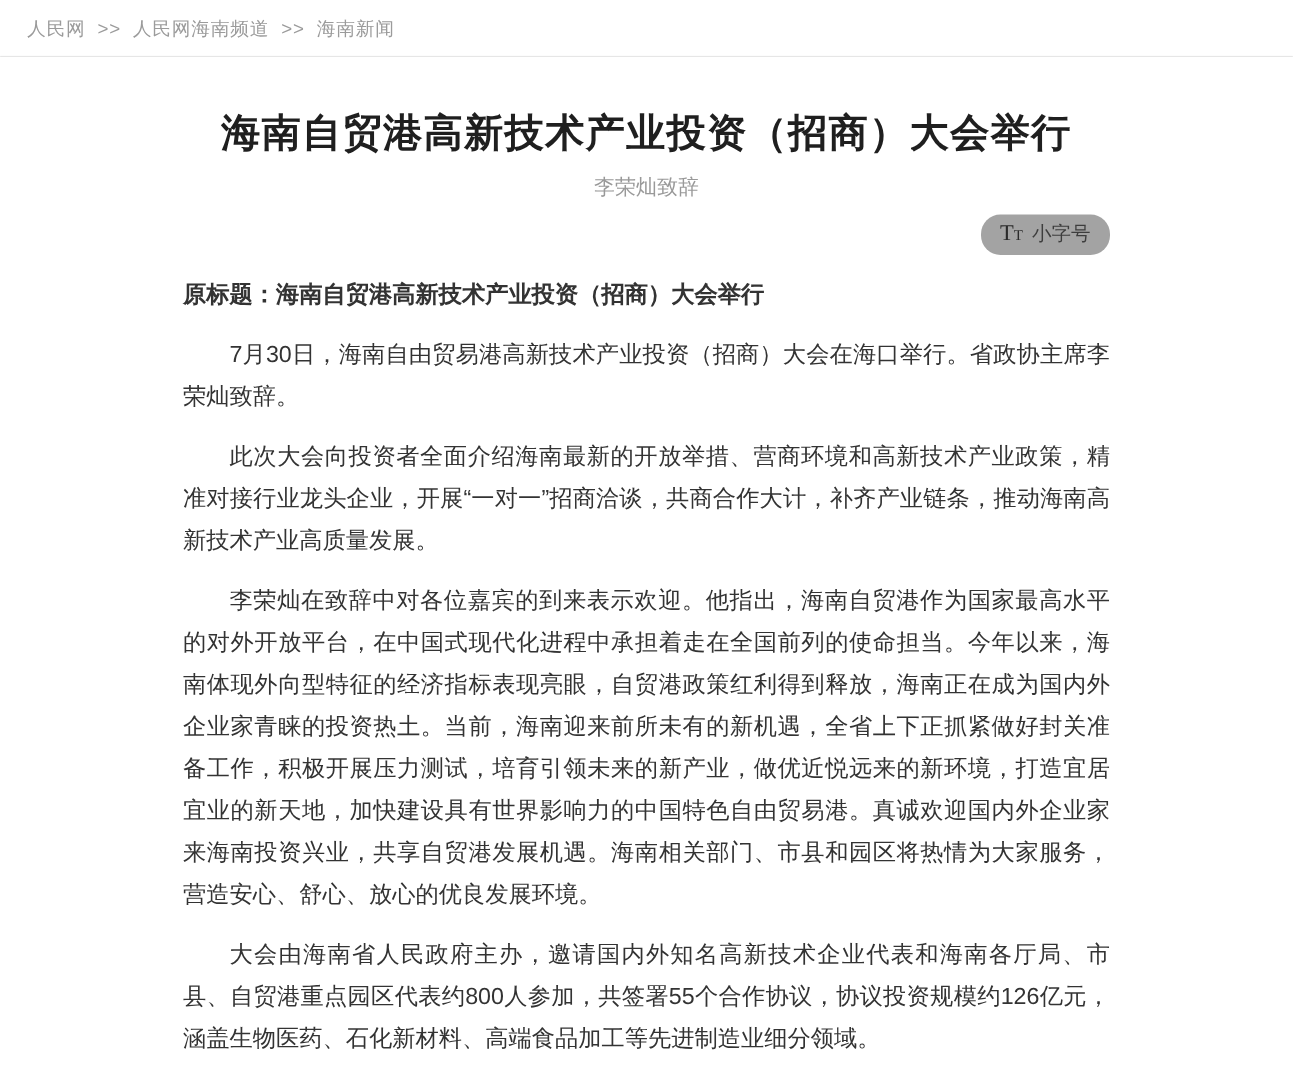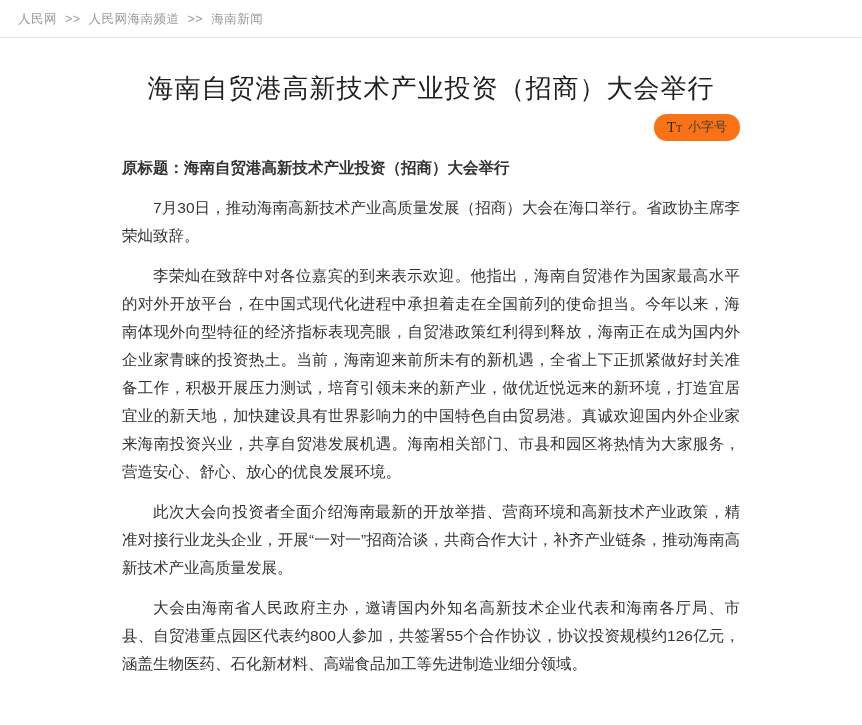--- a/index.html
+++ b/index.html
@@ -32,21 +32,21 @@
     margin-top: 9px;
   }
   .content {
     width: 618px;
     margin: 0 auto;
   }
   h1.title {
     margin-top: 33px;
     text-align: center;
     font-size: 26px;
-    font-weight: 400;
+    font-weight: 700;
     color: #1f1f1f;
     line-height: 34px;
     letter-spacing: 1px;
   }
   .subtitle {
     margin-top: 11px;
     text-align: center;
     font-size: 14px;
     color: #999999;
   }
@@ -64,21 +64,21 @@
   }
   .toolbar {
     margin-top: 9px;
     text-align: right;
     height: 25px;
   }
   .font-size-pill {
     display: inline-flex;
     align-items: center;
     gap: 6px;
-    background: #f97316;
+    background: #a3a3a3;
     border: none;
     border-radius: 13px;
     padding: 4px 13px 5px 13px;
     font-size: 13px;
     color: #3d3d3d;
     cursor: pointer;
     font-family: "Liberation Sans", sans-serif;
   }
   .font-size-pill .tt {
     font-family: "Liberation Serif", "DejaVu Serif", serif;
@@ -110,32 +110,33 @@
     <span class="sep">&gt;&gt;</span>
     <a>海南新闻</a>
   </div>
 
   <div class="divider"></div>
 
   <div class="content">
 
     <h1 class="title">海南自贸港高新技术产业投资（招商）大会举行</h1>
 
+    <div class="subtitle">李荣灿致辞</div>
 
 
     <div class="toolbar">
       <button class="font-size-pill">
         <span class="tt"><span class="t-big">T</span><span class="t-small">T</span></span>
         <span>小字号</span>
       </button>
     </div>
 
     <div class="body">
       <p class="orig-title">原标题：海南自贸港高新技术产业投资（招商）大会举行</p>
-      <p class="para">7月30日，推动海南高新技术产业高质量发展（招商）大会在海口举行。省政协主席李荣灿致辞。</p>
+      <p class="para">7月30日，海南自由贸易港高新技术产业投资（招商）大会在海口举行。省政协主席李荣灿致辞。</p>
+      <p class="para">此次大会向投资者全面介绍海南最新的开放举措、营商环境和高新技术产业政策，精准对接行业龙头企业，开展“一对一”招商洽谈，共商合作大计，补齐产业链条，推动海南高新技术产业高质量发展。</p>
       <p class="para">李荣灿在致辞中对各位嘉宾的到来表示欢迎。他指出，海南自贸港作为国家最高水平的对外开放平台，在中国式现代化进程中承担着走在全国前列的使命担当。今年以来，海南体现外向型特征的经济指标表现亮眼，自贸港政策红利得到释放，海南正在成为国内外企业家青睐的投资热土。当前，海南迎来前所未有的新机遇，全省上下正抓紧做好封关准备工作，积极开展压力测试，培育引领未来的新产业，做优近悦远来的新环境，打造宜居宜业的新天地，加快建设具有世界影响力的中国特色自由贸易港。真诚欢迎国内外企业家来海南投资兴业，共享自贸港发展机遇。海南相关部门、市县和园区将热情为大家服务，营造安心、舒心、放心的优良发展环境。</p>
-      <p class="para">此次大会向投资者全面介绍海南最新的开放举措、营商环境和高新技术产业政策，精准对接行业龙头企业，开展“一对一”招商洽谈，共商合作大计，补齐产业链条，推动海南高新技术产业高质量发展。</p>
       <p class="para">大会由海南省人民政府主办，邀请国内外知名高新技术企业代表和海南各厅局、市县、自贸港重点园区代表约800人参加，共签署55个合作协议，协议投资规模约126亿元，涵盖生物医药、石化新材料、高端食品加工等先进制造业细分领域。</p>
 
     </div>
 
   </div>
 </div>
 
 </body></html>

